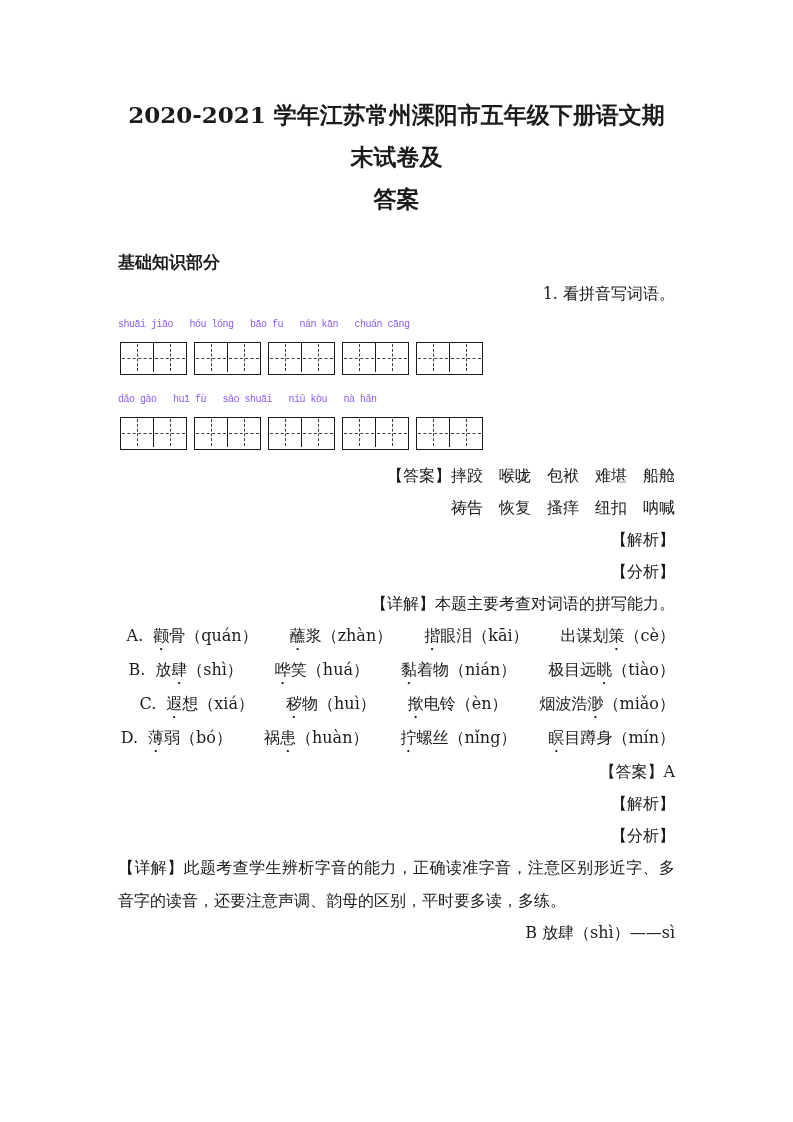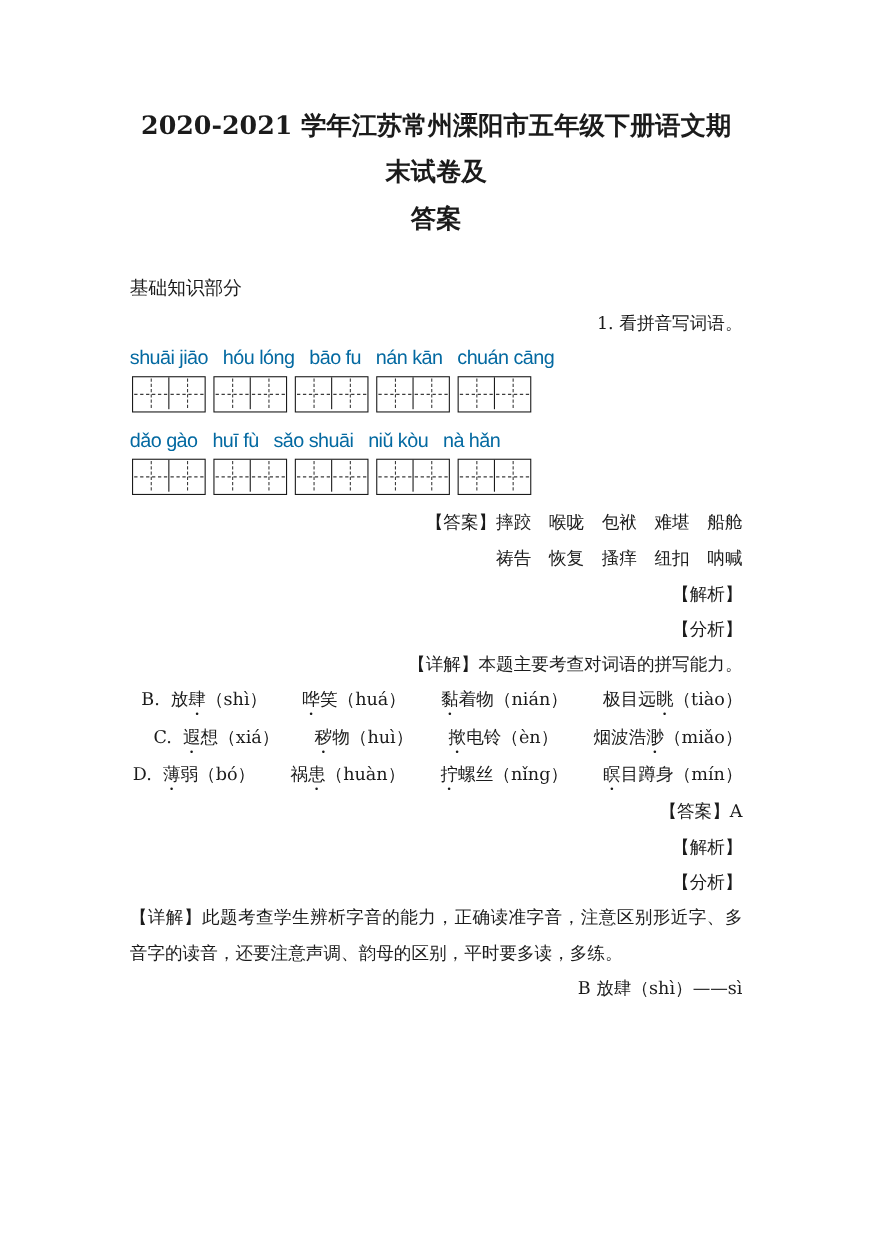--- a/index.html
+++ b/index.html
@@ -17,42 +17,42 @@
     margin: 0;
     font-size: 23px;
     font-weight: bold;
     text-align: center;
     line-height: 42px;
   }
   .title-line { display: block; }
   .section-heading {
     margin-top: 26px;
     font-size: 17px;
-    font-weight: normal;
+    font-weight: bold;
     line-height: 32px;
   }
   .line {
     margin: 0;
     line-height: 32px;
     white-space: pre-wrap;
     text-align: right;
   }
   .para {
     margin: 0;
     line-height: 32.5px;
     text-align: justify;
   }
   .pinyin {
     margin-top: 2px;
-    font-family: Liberation Sans, sans-serif;
-    font-size: 18px;
+    font-family: Liberation Mono, monospace;
+    font-size: 10px;
     line-height: 26px;
     letter-spacing: -0.5px;
     white-space: pre;
-    color: #0369a1;
+    color: #8b5cf6;
   }
   .grid-row {
     display: flex;
     gap: 7px;
     margin: 4px 0 0 2px;
     height: 33px;
   }
   .grid-row.second { margin-top: 4px; }
   .pinyin.second { margin-top: 12px; }
   .ans-first { margin-top: 10px; font-family: Liberation Serif, serif; }
@@ -148,20 +148,21 @@
       </div>
     </div>
 
   <p class="line ans-first">【答案】摔跤　喉咙　包袱　难堪　船舱</p>
   <p class="line">祷告　恢复　搔痒　纽扣　呐喊</p>
   <p class="line">【解析】</p>
   <p class="line">【分析】</p>
   <p class="line">【详解】本题主要考查对词语的拼写能力。</p>
 
 
+  <p class="line option"><span class="opt-label">A.</span><span><span class="dot">颧</span><span>骨（quán）　　</span><span class="dot">蘸</span><span>浆（zhàn）　　</span><span class="dot">揩</span><span>眼泪（kāi）　　出谋划</span><span class="dot">策</span><span>（cè）</span></span></p>
   <p class="line option"><span class="opt-label">B.</span><span><span>放</span><span class="dot">肆</span><span>（shì）　　</span><span class="dot">哗</span><span>笑（huá）　　</span><span class="dot">黏</span><span>着物（nián）　　极目远</span><span class="dot">眺</span><span>（tiào）</span></span></p>
   <p class="line option"><span class="opt-label">C.</span><span><span class="dot">遐</span><span>想（xiá）　　</span><span class="dot">秽</span><span>物（huì）　　</span><span class="dot">揿</span><span>电铃（èn）　　烟波浩</span><span class="dot">渺</span><span>（miǎo）</span></span></p>
   <p class="line option"><span class="opt-label">D.</span><span><span class="dot">薄</span><span>弱（bó）　　祸</span><span class="dot">患</span><span>（huàn）　　</span><span class="dot">拧</span><span>螺丝（nǐng）　　</span><span class="dot">瞑</span><span>目蹲身（mín）</span></span></p>
 
   <p class="line">【答案】A</p>
   <p class="line">【解析】</p>
   <p class="line">【分析】</p>
   <p class="para">【详解】此题考查学生辨析字音的能力，正确读准字音，注意区别形近字、多音字的读音，还要注意声调、韵母的区别，平时要多读，多练。</p>
   <p class="line">B 放肆（shì）——sì</p>
 

